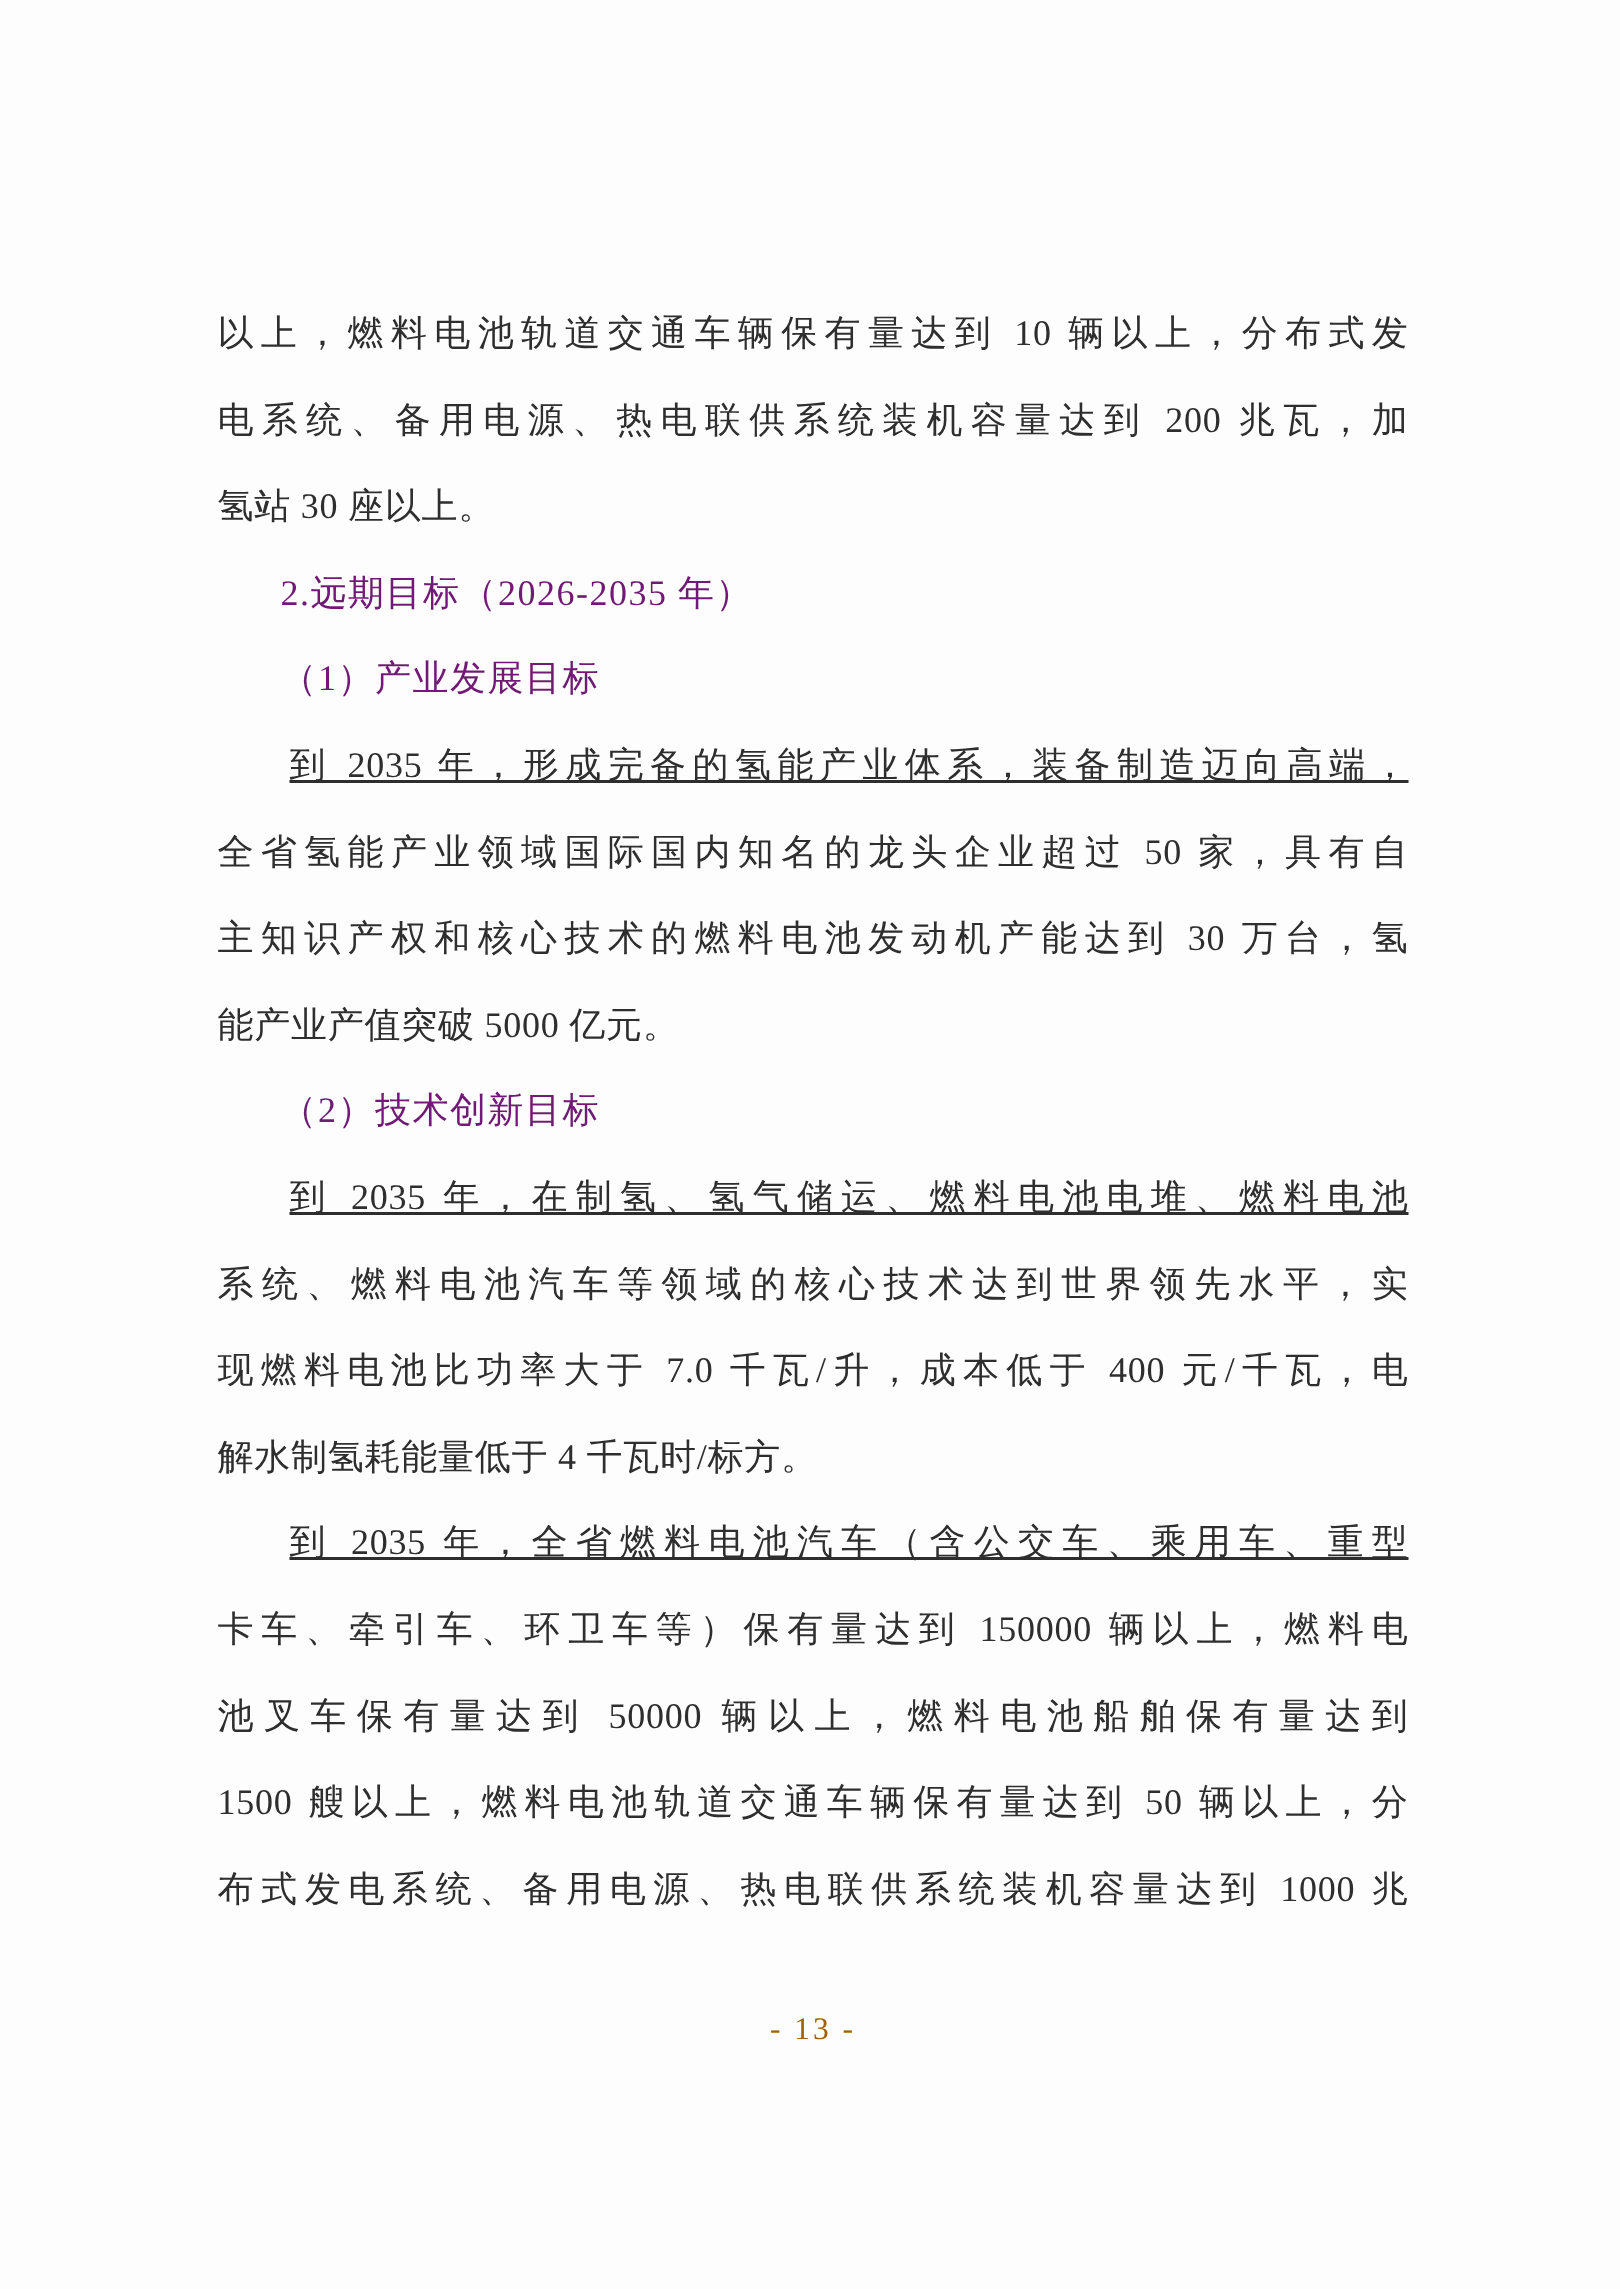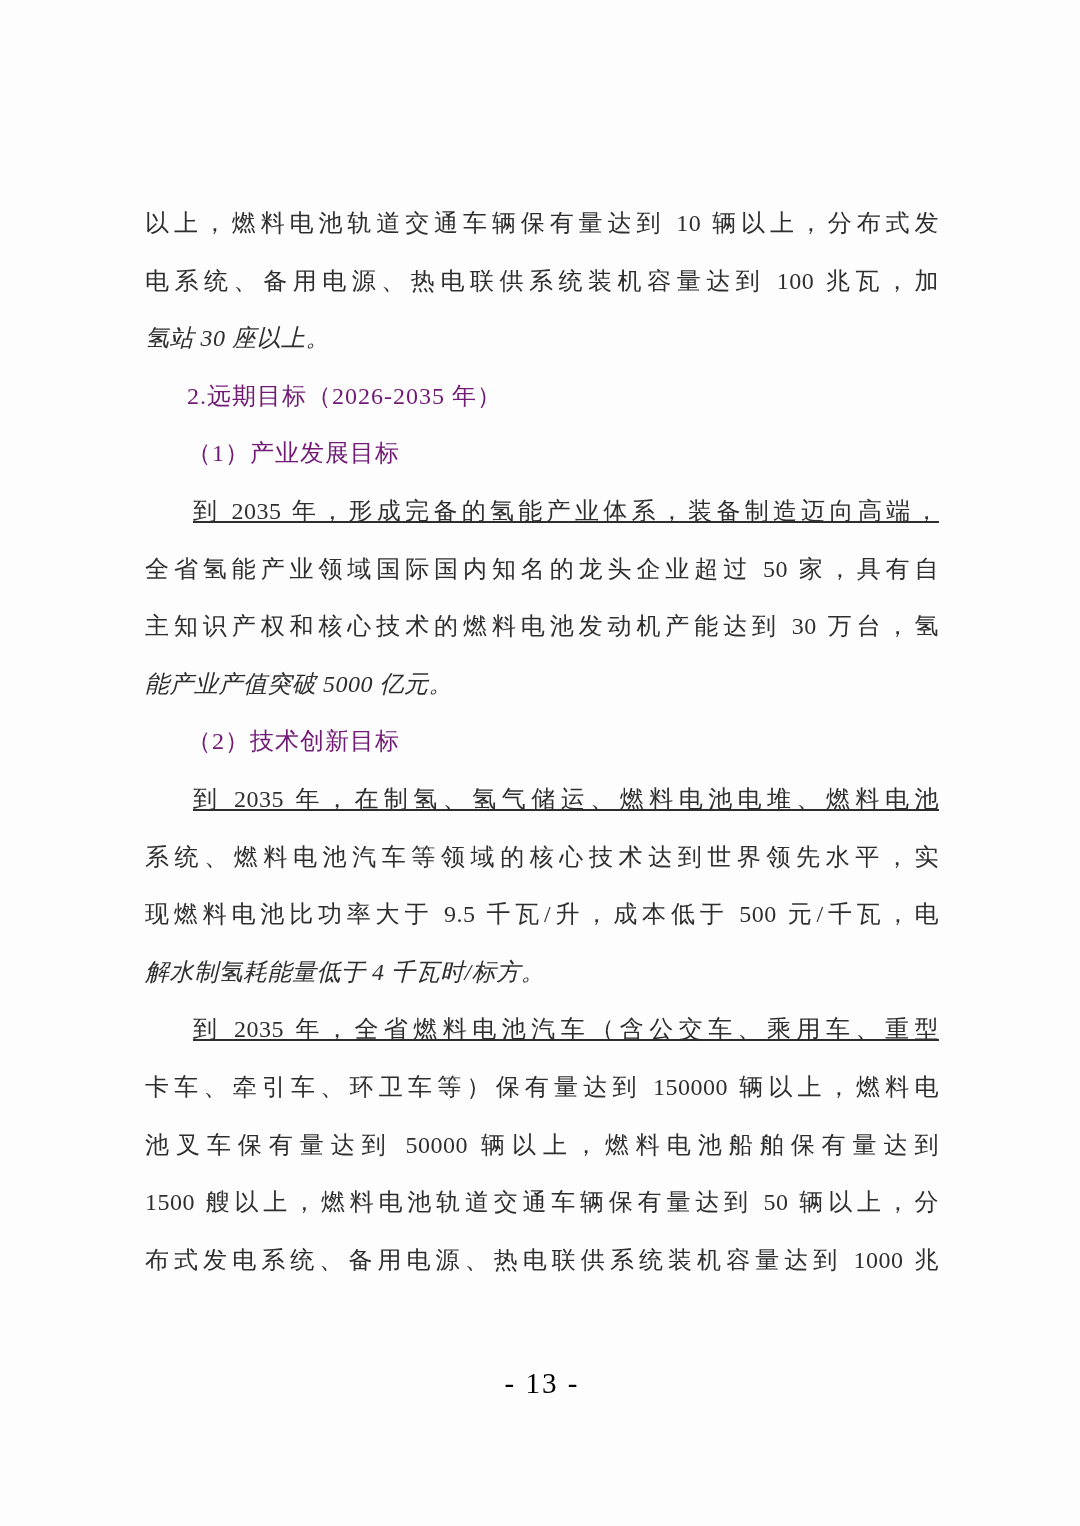--- a/index.html
+++ b/index.html
@@ -23,65 +23,64 @@
     height: 57.6px;
     color: #2e2e2e;
     text-align: justify;
     text-align-last: justify;
     text-justify: inter-character;
     letter-spacing: 0.5px;
     white-space: nowrap;
   }
   .ln.last {
     text-align-last: left;
-    font-style: italic;
   }
   .ln.indent {
     text-indent: 2em;
     text-decoration: underline;
   }
   .ln.heading {
     font-weight: 400;
     color: #701a75;
     text-align-last: left;
     text-indent: 1.75em;
     letter-spacing: 1px;
   }
   .footer {
-    margin-top: 76px;
+    margin-top: 45px;
     text-align: center;
-    font-size: 29px;
+    font-size: 21px;
     line-height: 36px;
-    color: #000000;
+    color: #a16207;
     letter-spacing: 2px;
   }
 </style>
 </head>
 <body>
 
 <div class="page">
 
   <div class="ln">以上，燃料电池轨道交通车辆保有量达到 10 辆以上，分布式发</div>
-  <div class="ln">电系统、备用电源、热电联供系统装机容量达到 100 兆瓦，加</div>
+  <div class="ln">电系统、备用电源、热电联供系统装机容量达到 200 兆瓦，加</div>
   <div class="ln last">氢站 30 座以上。</div>
 
   <div class="ln heading">2.远期目标（2026-2035 年）</div>
 
   <div class="ln heading">（1）产业发展目标</div>
 
   <div class="ln indent">到 2035 年，形成完备的氢能产业体系，装备制造迈向高端，</div>
   <div class="ln">全省氢能产业领域国际国内知名的龙头企业超过 50 家，具有自</div>
   <div class="ln">主知识产权和核心技术的燃料电池发动机产能达到 30 万台，氢</div>
   <div class="ln last">能产业产值突破 5000 亿元。</div>
 
   <div class="ln heading">（2）技术创新目标</div>
 
   <div class="ln indent">到 2035 年，在制氢、氢气储运、燃料电池电堆、燃料电池</div>
   <div class="ln">系统、燃料电池汽车等领域的核心技术达到世界领先水平，实</div>
-  <div class="ln">现燃料电池比功率大于 9.5 千瓦/升，成本低于 500 元/千瓦，电</div>
+  <div class="ln">现燃料电池比功率大于 7.0 千瓦/升，成本低于 400 元/千瓦，电</div>
   <div class="ln last">解水制氢耗能量低于 4 千瓦时/标方。</div>
 
 
   <div class="ln indent">到 2035 年，全省燃料电池汽车（含公交车、乘用车、重型</div>
   <div class="ln">卡车、牵引车、环卫车等）保有量达到 150000 辆以上，燃料电</div>
   <div class="ln">池叉车保有量达到 50000 辆以上，燃料电池船舶保有量达到</div>
   <div class="ln">1500 艘以上，燃料电池轨道交通车辆保有量达到 50 辆以上，分</div>
   <div class="ln">布式发电系统、备用电源、热电联供系统装机容量达到 1000 兆</div>
 
   <div class="footer">- 13 -</div>

